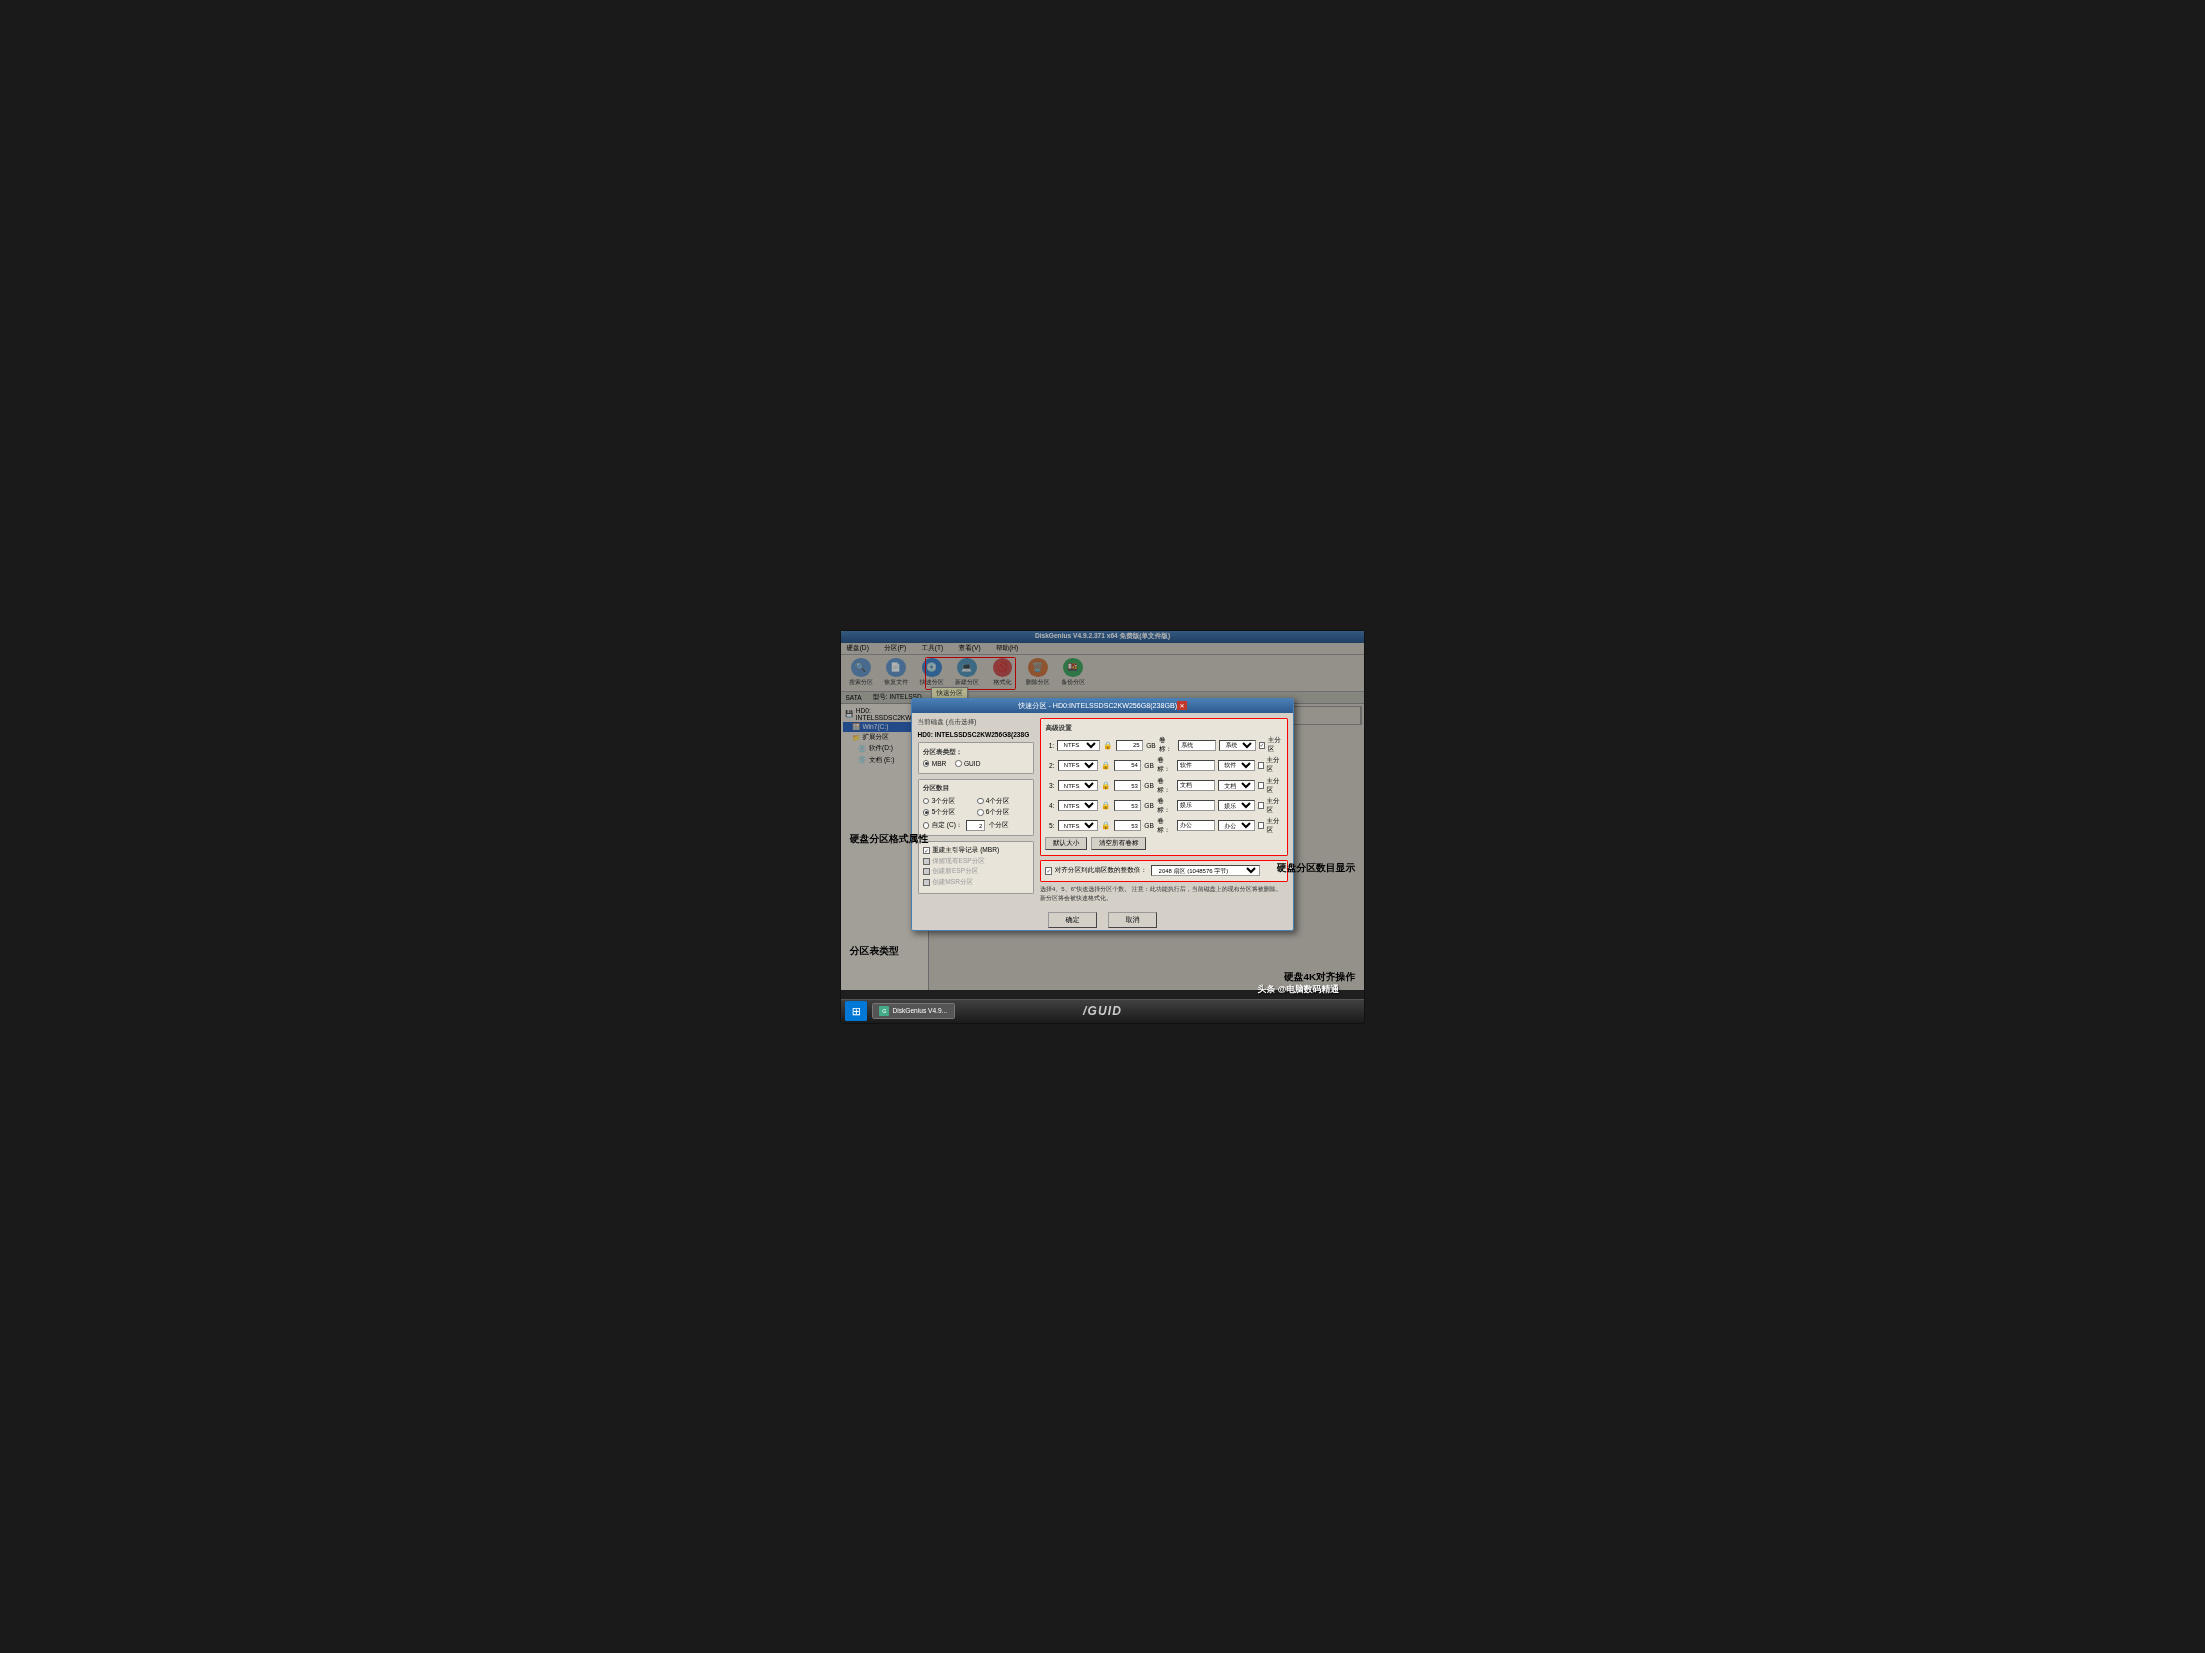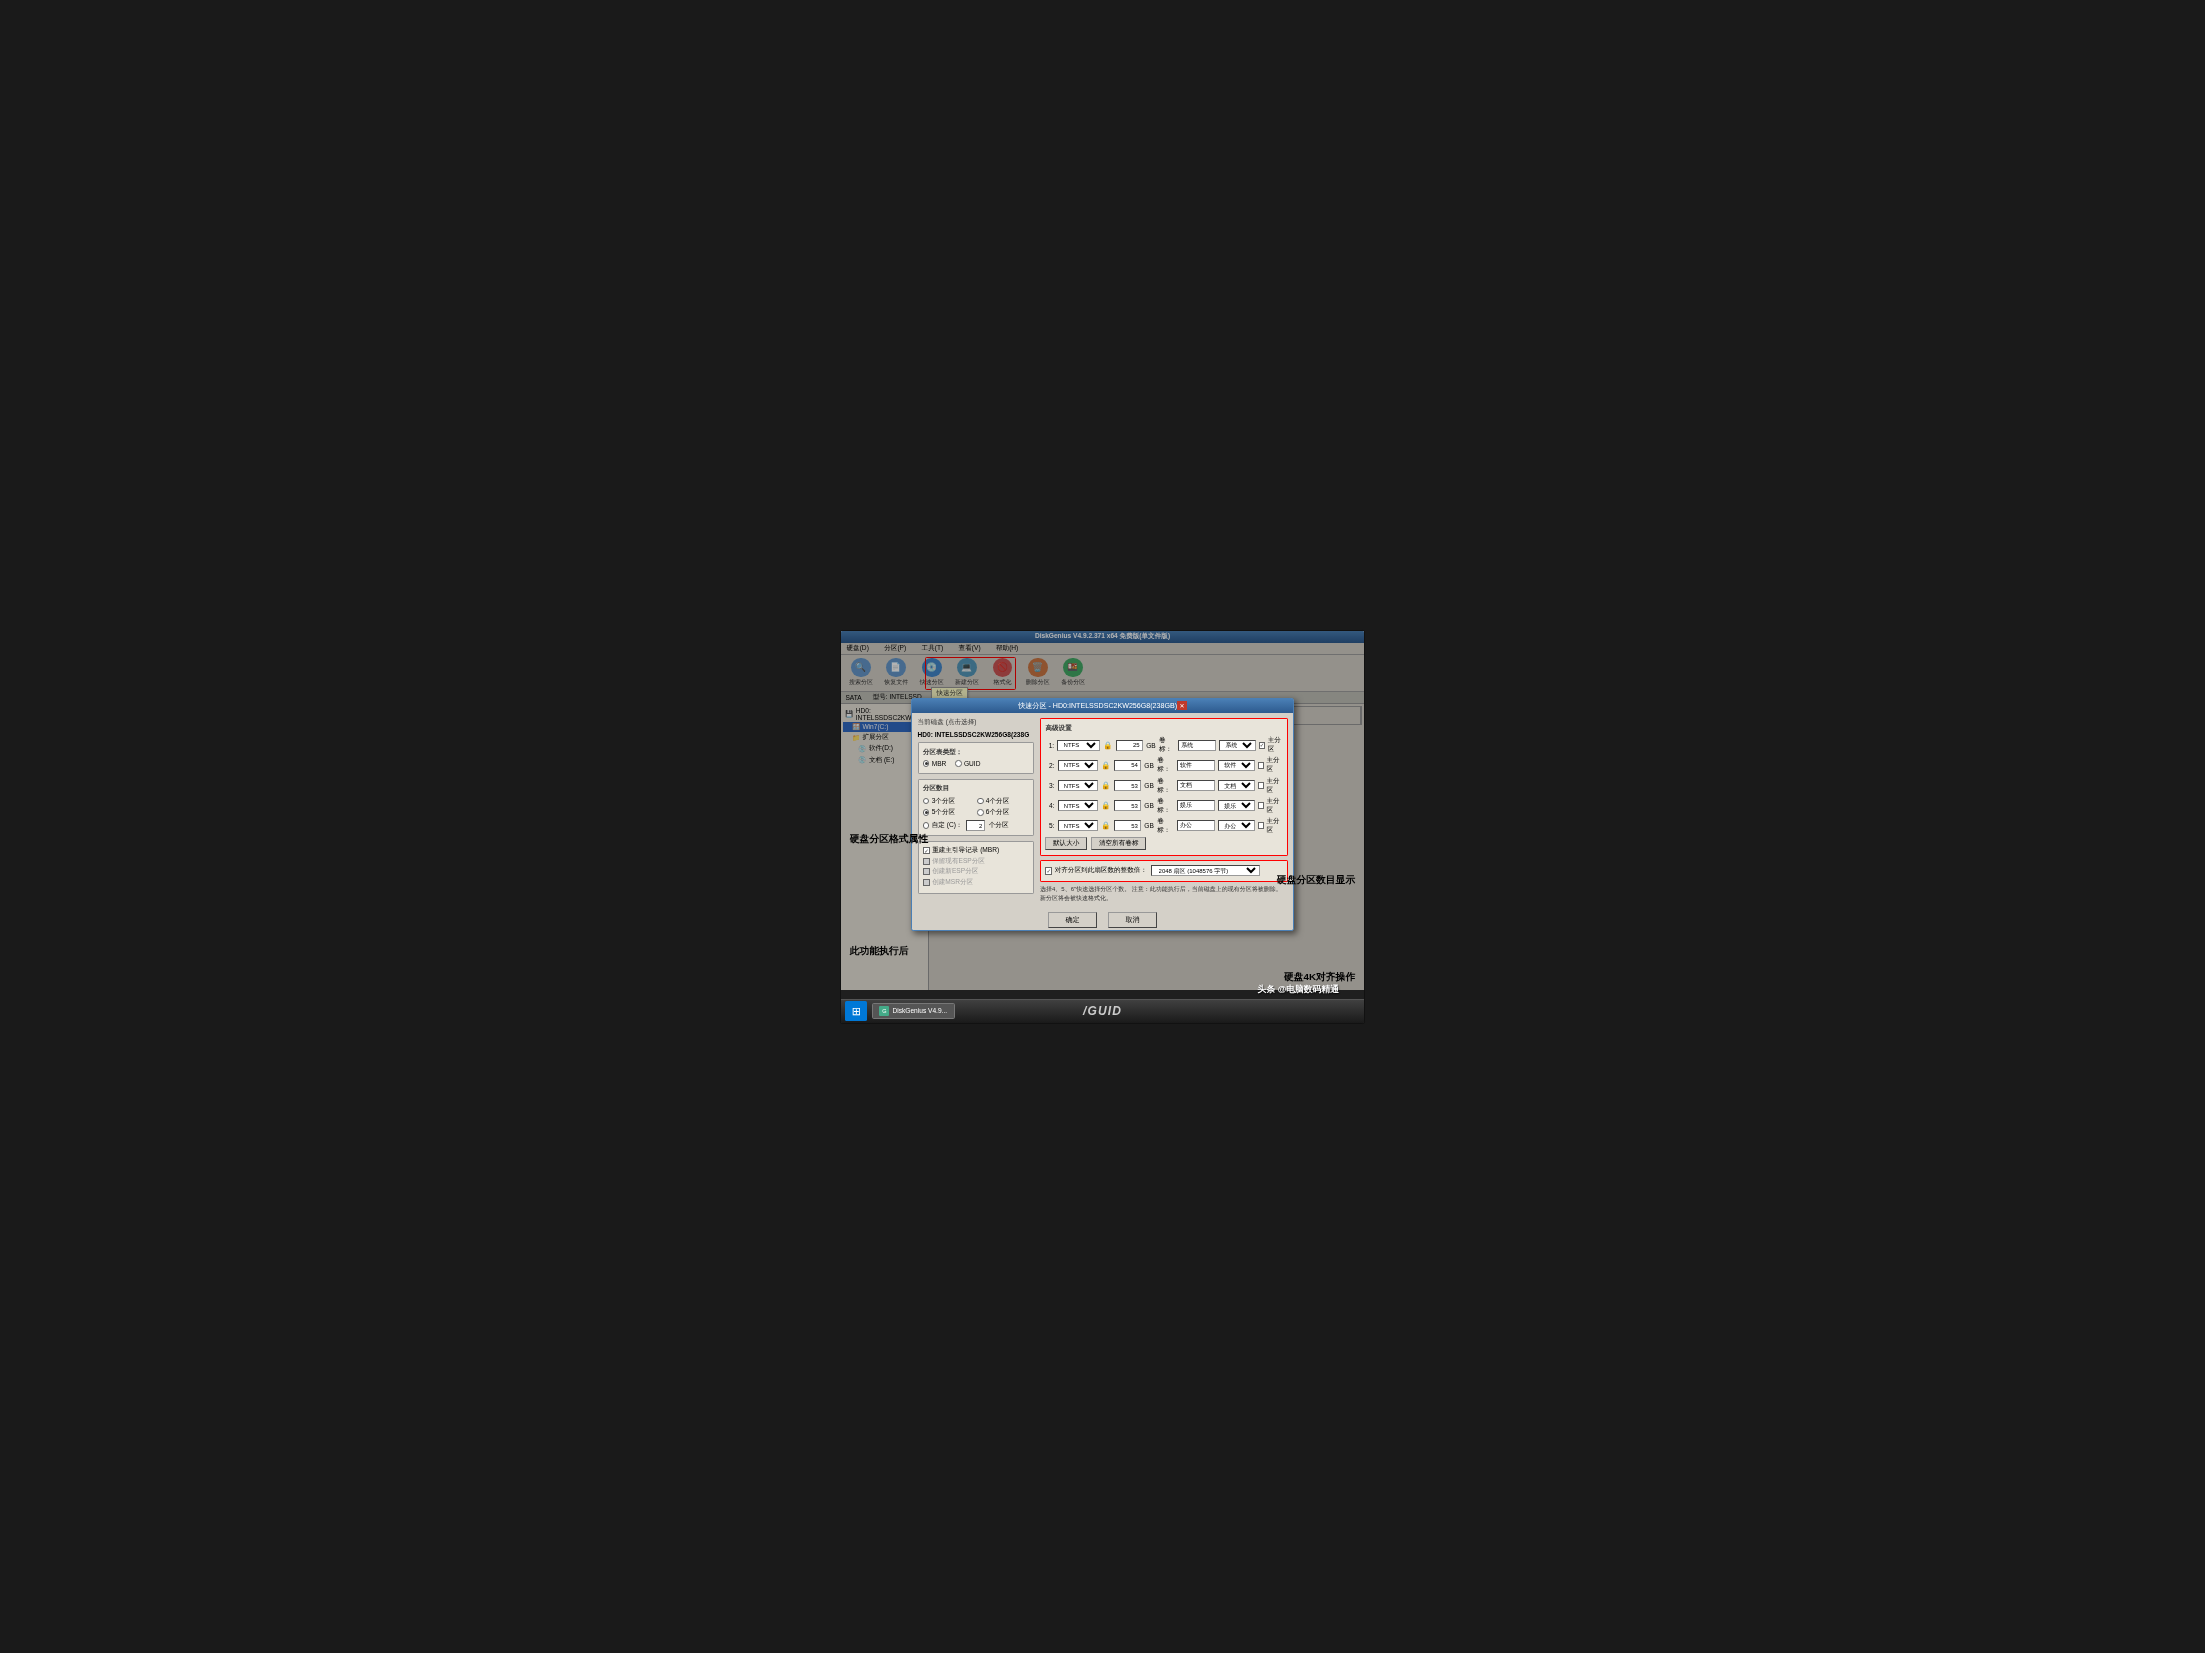--- a/index.html
+++ b/index.html
@@ -822,24 +822,24 @@
       </div>
 
     </div>
   </div>
 
   <div style="position:absolute;top:202px;left:8.8px;font-size:9.8px;font-weight:bold;color:black;pointer-events:none;z-index:30;font-family:Liberation Mono, monospace;">
     <span>硬盘分区格式属性</span>
   </div>
 
   <div style="position:absolute;top:314px;left:8.8px;font-size:9.8px;font-weight:bold;color:black;pointer-events:none;z-index:30;">
-    <span>此功能执行后</span>
+    <span>分区表类型</span>
   </div>
 
-  <div style="position:absolute;top:243px;right:8.8px;font-size:9.8px;font-weight:bold;color:black;pointer-events:none;z-index:30;">
+  <div style="position:absolute;top:231px;right:8.8px;font-size:9.8px;font-weight:bold;color:black;pointer-events:none;z-index:30;">
     <span>硬盘分区数目显示</span>
   </div>
 
   <div style="position:absolute;top:340px;right:8.8px;font-size:9.8px;font-weight:bold;color:black;pointer-events:none;z-index:30;">
     <span>硬盘4K对齐操作</span>
   </div>
 
   <div class="taskbar">
     <div style="width:22px;height:19.7px;background:#0078d7;border-radius:1.6px;display:flex;align-items:center;justify-content:center;">
       <span style="color:white;font-size:11px;">⊞</span>

